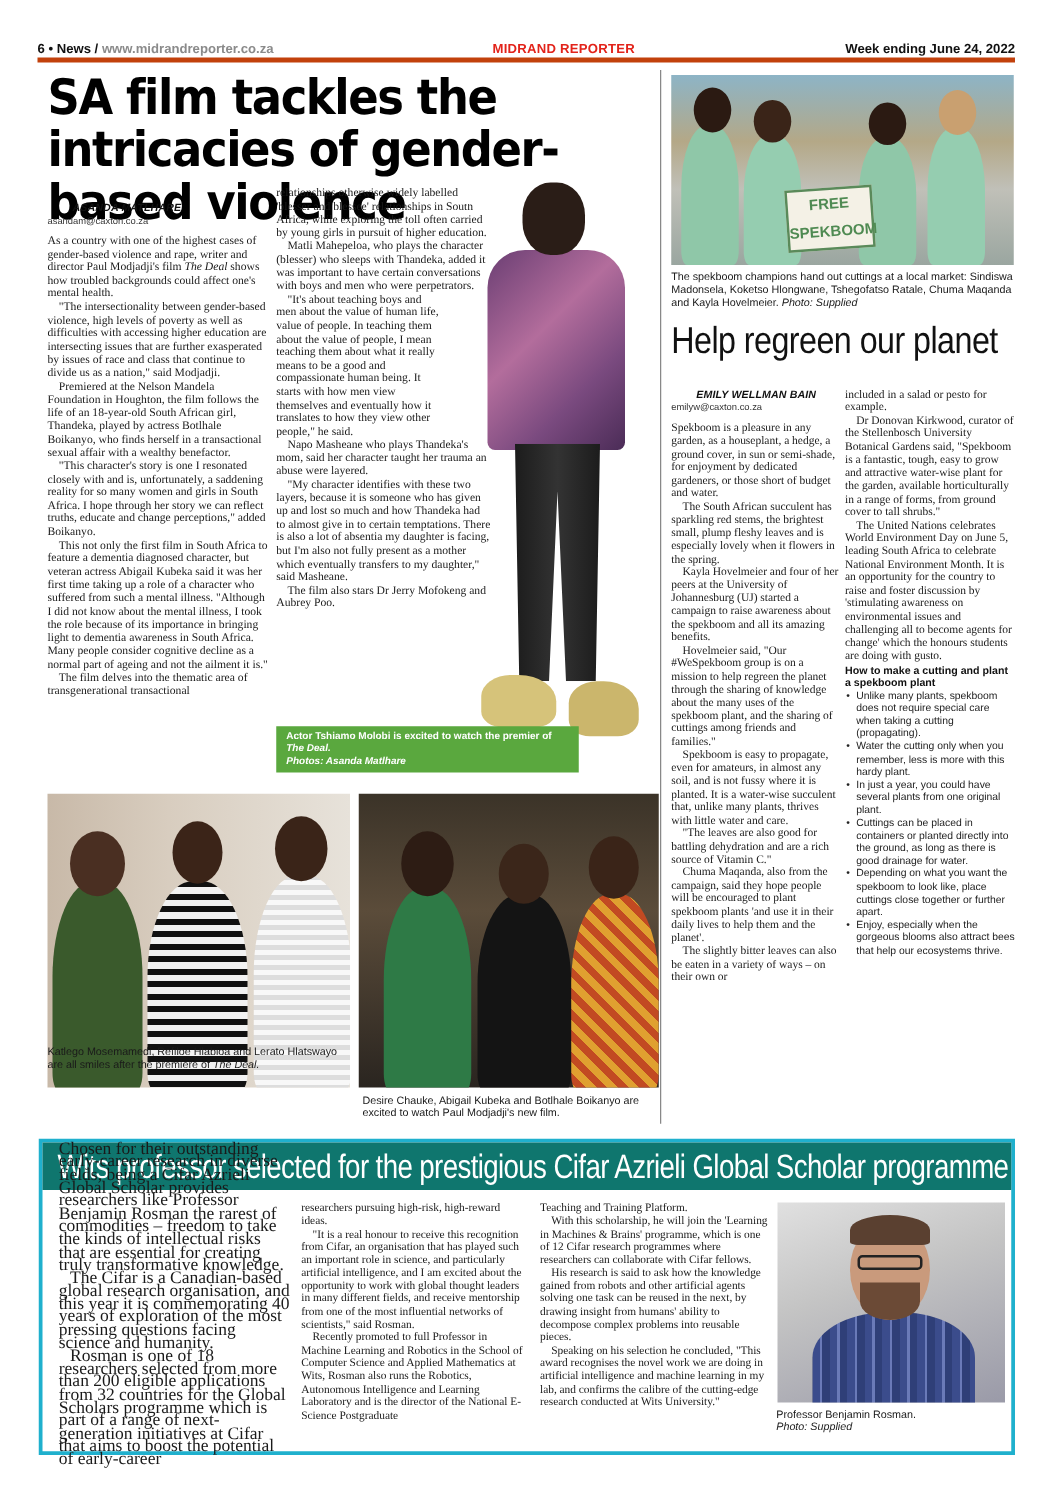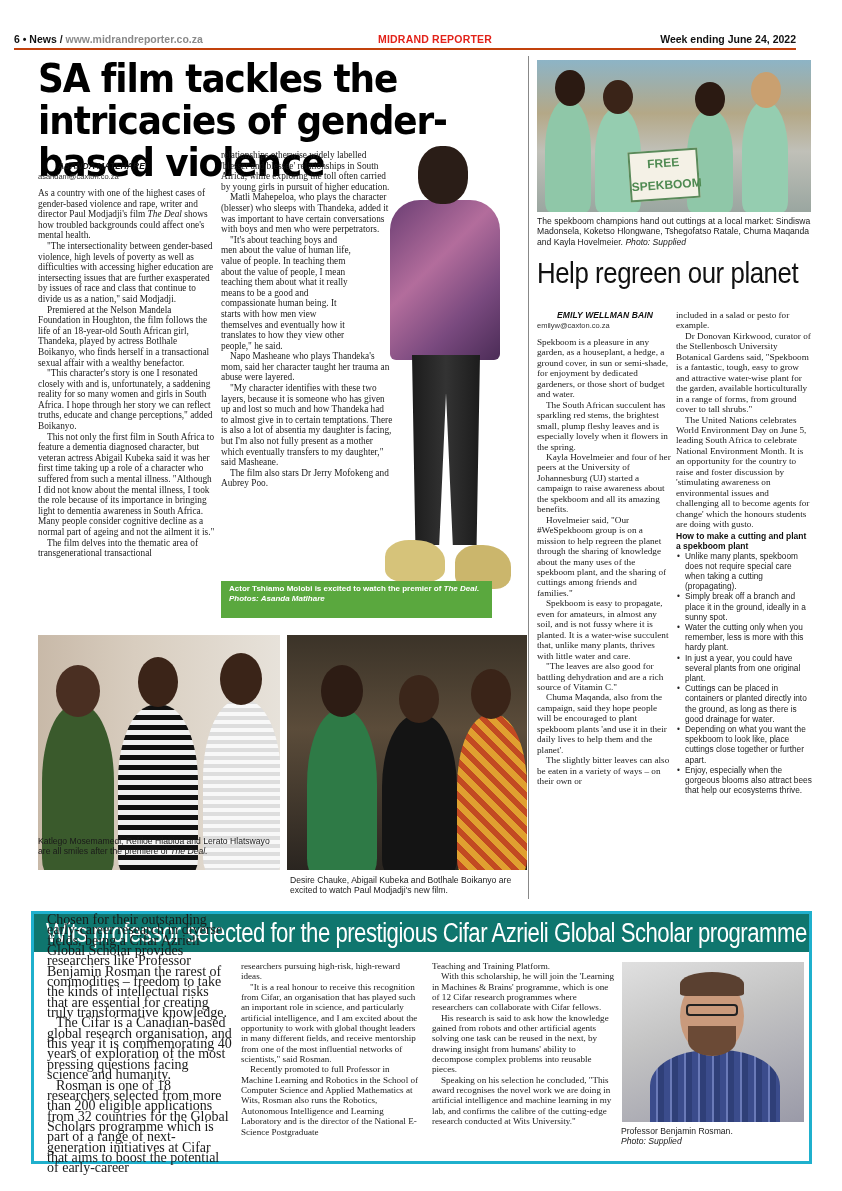--- a/index.html
+++ b/index.html
@@ -1,19 +1,19 @@
 <!DOCTYPE html>
 <html><head>
 <meta charset="utf-8">
 <style>
   * { box-sizing: border-box; margin: 0; padding: 0; }
   html, body { width: 842px; height: 1191px; background: #ffffff; overflow: hidden; }
   body { position: relative; font-family: "Liberation Serif", serif; color: #1a1a1a; }
 
-  .masthead { position: absolute; left: 14px; top: 30px; width: 782px; height: 20px; border-bottom: 2px solid #c2410c; }
+  .masthead { position: absolute; left: 30px; top: 30px; width: 782px; height: 20px; border-bottom: 4px solid #c2410c; }
   .mh-left { position: absolute; left: 0; top: 3px; font: bold 10.5px "Liberation Sans", sans-serif; color: #111; }
   .mh-left .url { color: #8a8a8a; font-weight: bold; }
   .mh-center { position: absolute; left: 352px; top: 3px; font: bold 10.5px "Liberation Sans", sans-serif; color: #e2231a; letter-spacing: 0.2px; padding-left: 12px; }
   .mh-right { position: absolute; right: 0; top: 3px; font: bold 10.5px "Liberation Sans", sans-serif; color: #111; }
 
   .headline { position: absolute; left: 38px; top: 58px; width: 470px; font: bold 39px/42px "DejaVu Sans", sans-serif; letter-spacing: -1.2px; color: #000; transform: scaleX(0.92); transform-origin: left top; }
 
   .vrule { position: absolute; left: 528px; top: 56px; width: 1px; height: 843px; background: #888; }
 
   .byline { position: absolute; font: italic bold 8.5px "Liberation Sans", sans-serif; color: #111; letter-spacing: 0.1px; margin-left: 20px; }
@@ -24,21 +24,21 @@
   .col p.first { text-indent: 0; }
 
   .photo { position: absolute; overflow: hidden; }
   .photo-man { left: 370px; top: 140px; width: 160px; height: 465px; background: linear-gradient(180deg,#fff 0%,#fff 5%,transparent 5%); }
   .man-head { position: absolute; left: 48px; top: 6px; width: 50px; height: 58px; border-radius: 45%; background: #2a1d17; }
   .man-jacket { position: absolute; left: 20px; top: 60px; width: 110px; height: 160px; border-radius: 30px 30px 6px 6px; background: linear-gradient(135deg,#6a3e73 0%,#b36d9c 40%,#7a4a7f 70%,#4b2c57 100%); }
   .man-pants { position: absolute; left: 42px; top: 215px; width: 68px; height: 190px; background: linear-gradient(90deg,#1c1c1c,#333 50%,#1c1c1c); clip-path: polygon(0 0,100% 0,95% 100%,60% 100%,50% 20%,40% 100%,5% 100%); }
   .man-shoe1 { position: absolute; left: 15px; top: 400px; width: 60px; height: 42px; border-radius: 40% 50% 30% 30%; background: #d6c37a; }
   .man-shoe2 { position: absolute; left: 85px; top: 405px; width: 56px; height: 44px; border-radius: 40% 50% 30% 30%; background: #cbb66c; }
 
-  .green-caption { position: absolute; left: 221px; top: 581px; width: 271px; height: 37px; background: #5aa83e; padding: 3px 8px; font: bold 8px/10px "Liberation Sans", sans-serif; color: #fff; }
+  .green-caption { position: absolute; left: 221px; top: 581px; width: 242px; height: 37px; background: #5aa83e; padding: 3px 8px; font: bold 8px/10px "Liberation Sans", sans-serif; color: #fff; }
   .green-caption i { font-style: italic; }
 
   .photo-women { left: 38px; top: 635px; width: 242px; height: 235px; background: linear-gradient(90deg,#c8b9a8 0%,#d8cdbf 40%,#e7e2da 100%); }
   .photo-trio { left: 287px; top: 635px; width: 240px; height: 235px; background: linear-gradient(180deg,#3b3328 0%,#5b4c3a 40%,#2a2520 100%); }
   .photo-plants { left: 537px; top: 60px; width: 274px; height: 152px; background: linear-gradient(180deg,#8db4c6 0%,#b4a887 35%,#c0c0b8 60%,#9aa6a0 100%); }
   .photo-prof { left: 622px; top: 962px; width: 182px; height: 160px; background: linear-gradient(160deg,#e0e0e0 0%,#c4c4c4 40%,#9a9aa8 100%); }
 
   .fig { position: absolute; border-radius: 45% 45% 10% 10%; }
   .head { position: absolute; border-radius: 50%; }
 
@@ -158,21 +158,20 @@
   <p>The slightly bitter leaves can also be eaten in a variety of ways – on their own or</p>
 </div>
 
 <div class="col" style="left:676px;top:310px;width:137px;font-size:9.2px;line-height:10.45px;">
   <p class="first">included in a salad or pesto for example.</p>
   <p>Dr Donovan Kirkwood, curator of the Stellenbosch University Botanical Gardens said, "Spekboom is a fantastic, tough, easy to grow and attractive water-wise plant for the garden, available horticulturally in a range of forms, from ground cover to tall shrubs."</p>
   <p>The United Nations celebrates World Environment Day on June 5, leading South Africa to celebrate National Environment Month. It is an opportunity for the country to raise and foster discussion by 'stimulating awareness on environmental issues and challenging all to become agents for change' which the honours students are doing with gusto.</p>
   <div class="howto-title">How to make a cutting and plant a spekboom plant</div>
   <ul class="bullets">
     <li>Unlike many plants, spekboom does not require special care when taking a cutting (propagating).</li>
-    <li>Simply break off a branch and place it in the ground, ideally in a sunny spot.</li>
     <li>Water the cutting only when you remember, less is more with this hardy plant.</li>
     <li>In just a year, you could have several plants from one original plant.</li>
     <li>Cuttings can be placed in containers or planted directly into the ground, as long as there is good drainage for water.</li>
     <li>Depending on what you want the spekboom to look like, place cuttings close together or further apart.</li>
     <li>Enjoy, especially when the gorgeous blooms also attract bees that help our ecosystems thrive.</li>
   </ul>
 </div>
 
 <div class="wits-box">
   <div class="wits-banner">

